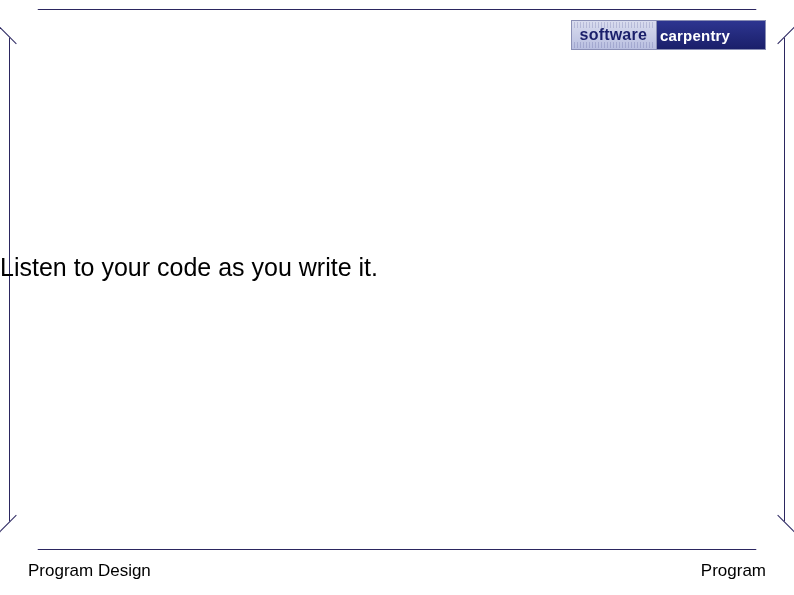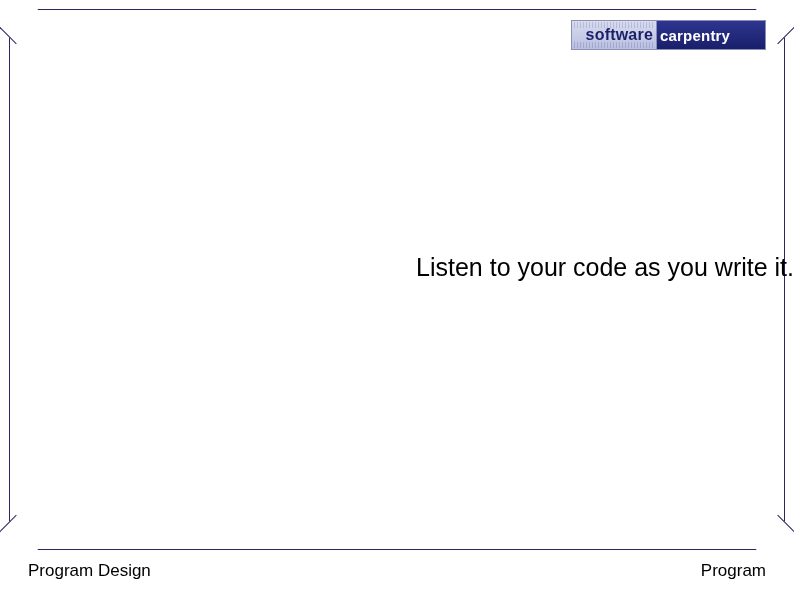--- a/index.html
+++ b/index.html
@@ -61,21 +61,21 @@
     display: flex;
     align-items: stretch;
     font-family: Arial, sans-serif;
   }
   .logo-left {
     flex: 1;
     background: linear-gradient(180deg, #d9dcee 0%, #b9bfe0 100%);
     display: flex;
     align-items: center;
     justify-content: flex-end;
-    padding-right: 3px;
+    padding-right: 9px;
     color: #1a1f6a;
     font-weight: bold;
     font-size: 16px;
     letter-spacing: 0.2px;
     border-right: 1px solid #8a8fb5;
     position: relative;
   }
   .logo-left::before {
     content: "";
     position: absolute;
@@ -102,21 +102,21 @@
     color: #ffffff;
     font-weight: bold;
     font-size: 15px;
     letter-spacing: 0.2px;
   }
   .main-text {
     position: absolute;
     top: 253px;
     left: 0;
     right: 0;
-    text-align: right;
+    text-align: left;
     font-size: 25px;
     color: #000000;
     font-family: Arial, Helvetica, sans-serif;
   }
   .footer {
     position: absolute;
     left: 0;
     right: 0;
     bottom: 12px;
     height: 24px;

